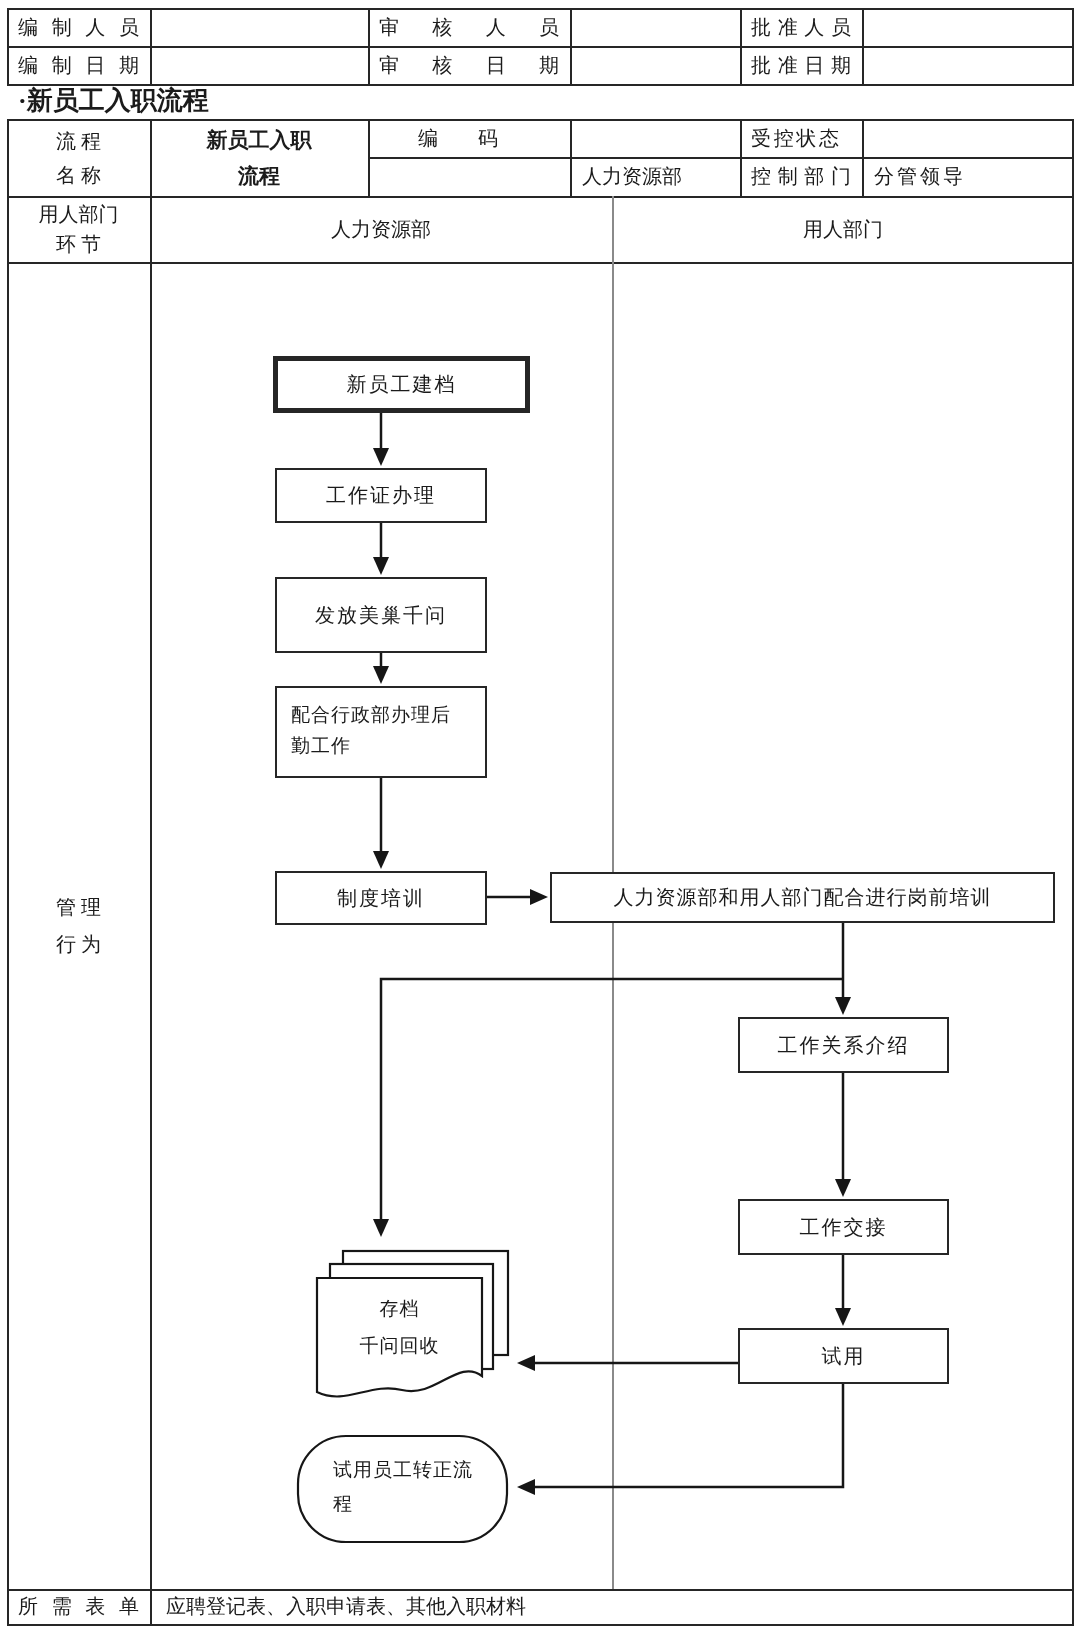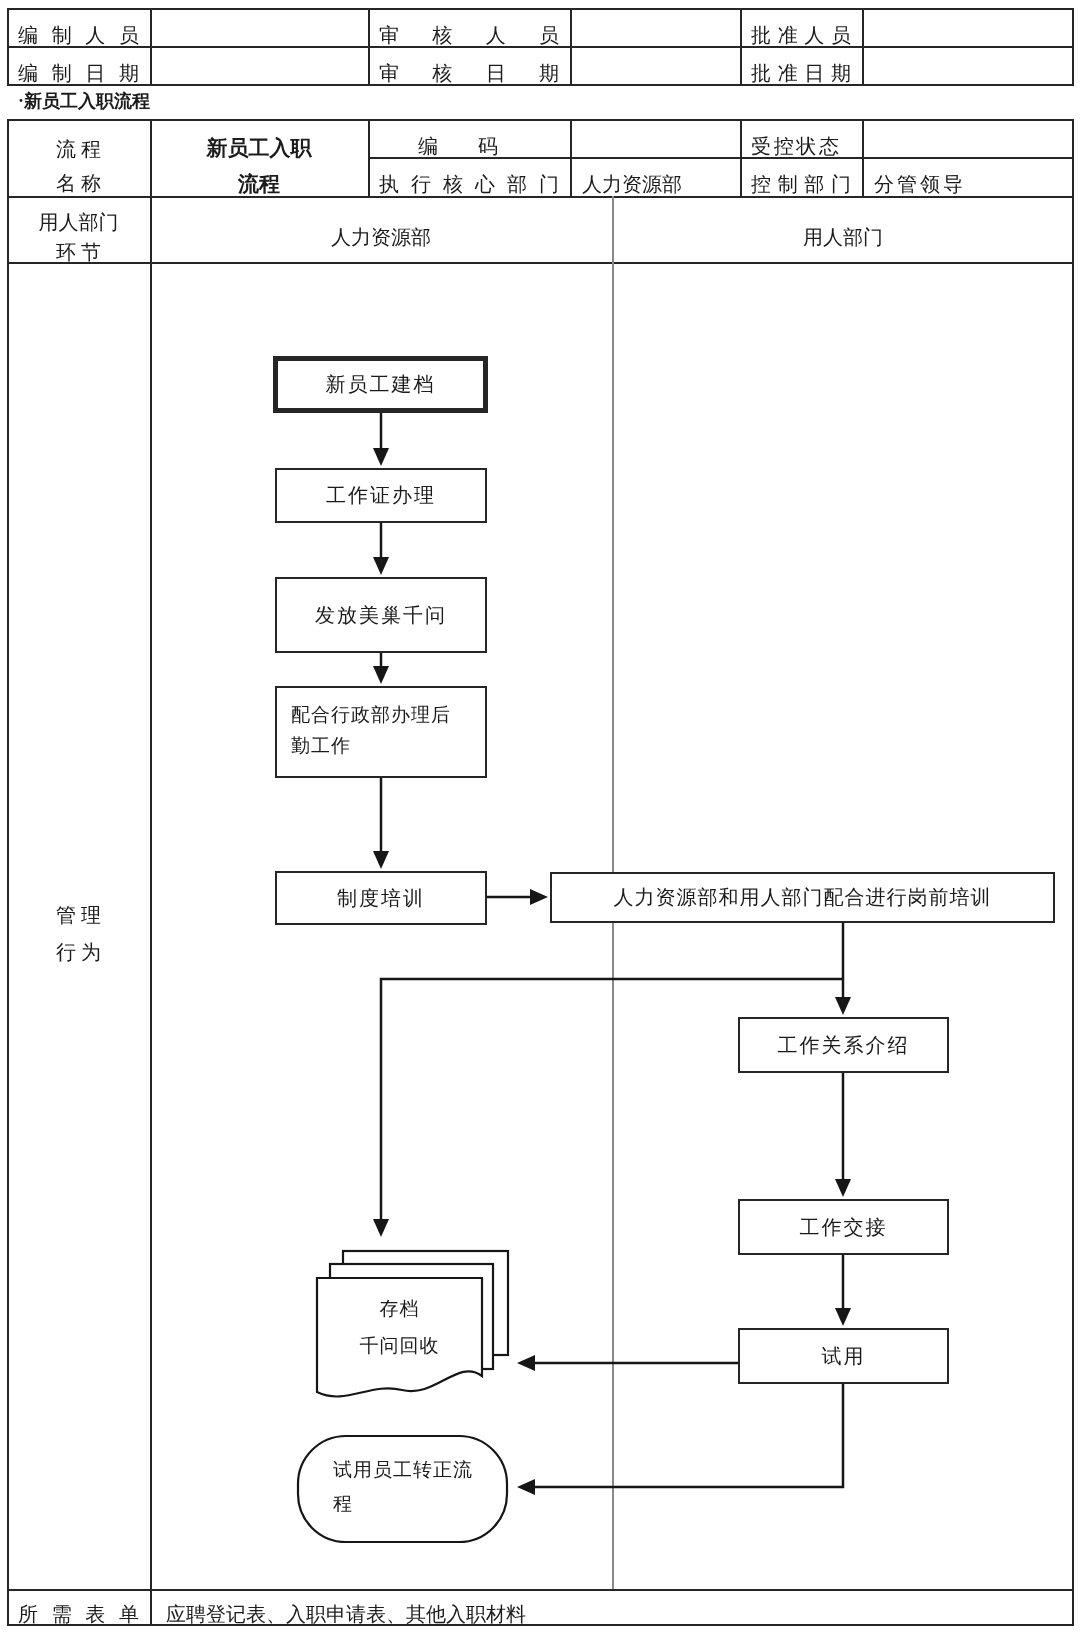--- a/index.html
+++ b/index.html
@@ -10,33 +10,33 @@
   }
   html,body{margin:0;padding:0;background:#fff;}
   #page{
     position:relative;width:1080px;height:1634px;background:var(--bg);
     font-family:"Liberation Serif","DejaVu Serif",serif;color:var(--text);
     overflow:hidden;
   }
   .hl{position:absolute;height:2px;background:var(--line);}
   .vl{position:absolute;width:2px;background:var(--line);}
   .divider{position:absolute;width:2px;background:var(--divider);z-index:1;}
-  .cell{position:absolute;display:flex;align-items:center;font-size:20px;color:var(--text);white-space:pre-line;margin-top:8px;}
+  .cell{position:absolute;display:flex;align-items:center;font-size:20px;color:var(--text);white-space:pre-line;}
   .c{justify-content:center;text-align:center;}
   .pad{padding-left:12px;}
   .just{display:block;text-align:justify;text-align-last:justify;padding:0 11px;box-sizing:border-box;white-space:nowrap;}
   .bold{font-weight:bold;border-radius:23px;}
   .node{
     position:absolute;z-index:3;background:#fff;border:2px solid var(--line);
     display:flex;align-items:center;justify-content:center;text-align:center;
     font-size:20px;letter-spacing:2px;white-space:pre-line;box-sizing:border-box;color:var(--text);
   }
   .shape-label{position:absolute;z-index:3;color:var(--text);white-space:pre-line;font-size:19px;}
   svg{position:absolute;left:0;top:0;z-index:2;}
-  #heading{position:absolute;left:18px;top:86px;width:560px;line-height:30px;font-size:18px;font-weight:bold;color:var(--text);}
+  #heading{position:absolute;left:18px;top:86px;width:560px;line-height:30px;font-size:26px;font-weight:bold;color:var(--text);}
 </style>
 </head>
 <body>
 
 <div id="page">
 
   <div>
     <div class="hl" style="left:7px;top:8px;width:1067px"></div>
     <div class="hl" style="left:7px;top:46px;width:1067px"></div>
     <div class="hl" style="left:7px;top:84px;width:1067px"></div>
@@ -83,21 +83,20 @@
   </div>
 
   <div class="cell c" style="left:7px;top:119px;width:143px;height:77px;line-height:34px">流 程
 名 称</div>
   <div class="cell c bold" style="left:150px;top:119px;width:218px;height:77px;line-height:36px;font-size:21px">新员工入职
 流程</div>
   <div class="cell c" style="left:368px;top:119px;width:180px;height:38px">编　　码</div>
   <div class="cell" style="left:570px;top:119px;width:170px;height:38px"></div>
   <div class="cell just" style="left:740px;top:119px;width:110px;line-height:38px">受控状态</div>
   <div class="cell" style="left:862px;top:119px;width:212px;height:38px"></div>
-  <div class="cell just" style="left:368px;top:157px;width:202px;line-height:39px">执行核心部门</div>
   <div class="cell pad" style="left:570px;top:157px;width:170px;height:39px">人力资源部</div>
   <div class="cell just" style="left:740px;top:157px;width:122px;line-height:39px">控制部门</div>
   <div class="cell pad" style="left:862px;top:157px;width:212px;height:39px;letter-spacing:3px">分管领导</div>
 
   <div class="cell c" style="left:7px;top:196px;width:143px;height:66px;line-height:30px">用人部门
 环 节</div>
   <div class="cell c" style="left:150px;top:196px;width:462px;height:66px">人力资源部</div>
   <div class="cell c" style="left:612px;top:196px;width:462px;height:66px">用人部门</div>
 
   <div class="cell c" style="left:7px;top:262px;width:143px;height:1327px;line-height:37px">管 理
@@ -131,21 +130,21 @@
       <polygon points="535,1479 535,1495 517,1487"></polygon>
     </g>
     <g fill="#ffffff" stroke="#161616" stroke-width="2.2">
       <rect x="343" y="1251" width="165" height="104"></rect>
       <rect x="330" y="1264" width="163" height="105"></rect>
       <path d="M317 1278 H482 V1376 C458 1358 436 1398 402 1390 C370 1382 346 1406 317 1392 Z"></path>
       <rect x="298" y="1436" width="209" height="106" rx="48" ry="48"></rect>
     </g>
   </svg>
 
-  <div class="node" style="left:273px;top:356px;width:215px;height:57px;border-width:5px">新员工建档</div>
+  <div class="node" style="left:273px;top:356px;width:257px;height:57px;border-width:5px">新员工建档</div>
   <div class="node" style="left:275px;top:468px;width:212px;height:55px">工作证办理</div>
   <div class="node" style="left:275px;top:577px;width:212px;height:76px">发放美巢千问</div>
   <div class="node" style="left:275px;top:686px;width:212px;height:92px;justify-content:flex-start;align-items:flex-start;text-align:left;padding:11px 14px;font-size:19px;line-height:31px;letter-spacing:1px">配合行政部办理后
 勤工作</div>
   <div class="node" style="left:275px;top:871px;width:212px;height:54px">制度培训</div>
   <div class="node" style="left:550px;top:872px;width:505px;height:51px;letter-spacing:1px">人力资源部和用人部门配合进行岗前培训</div>
   <div class="node" style="left:738px;top:1017px;width:211px;height:56px">工作关系介绍</div>
   <div class="node" style="left:738px;top:1199px;width:211px;height:56px">工作交接</div>
   <div class="node" style="left:738px;top:1328px;width:211px;height:56px">试用</div>
 

